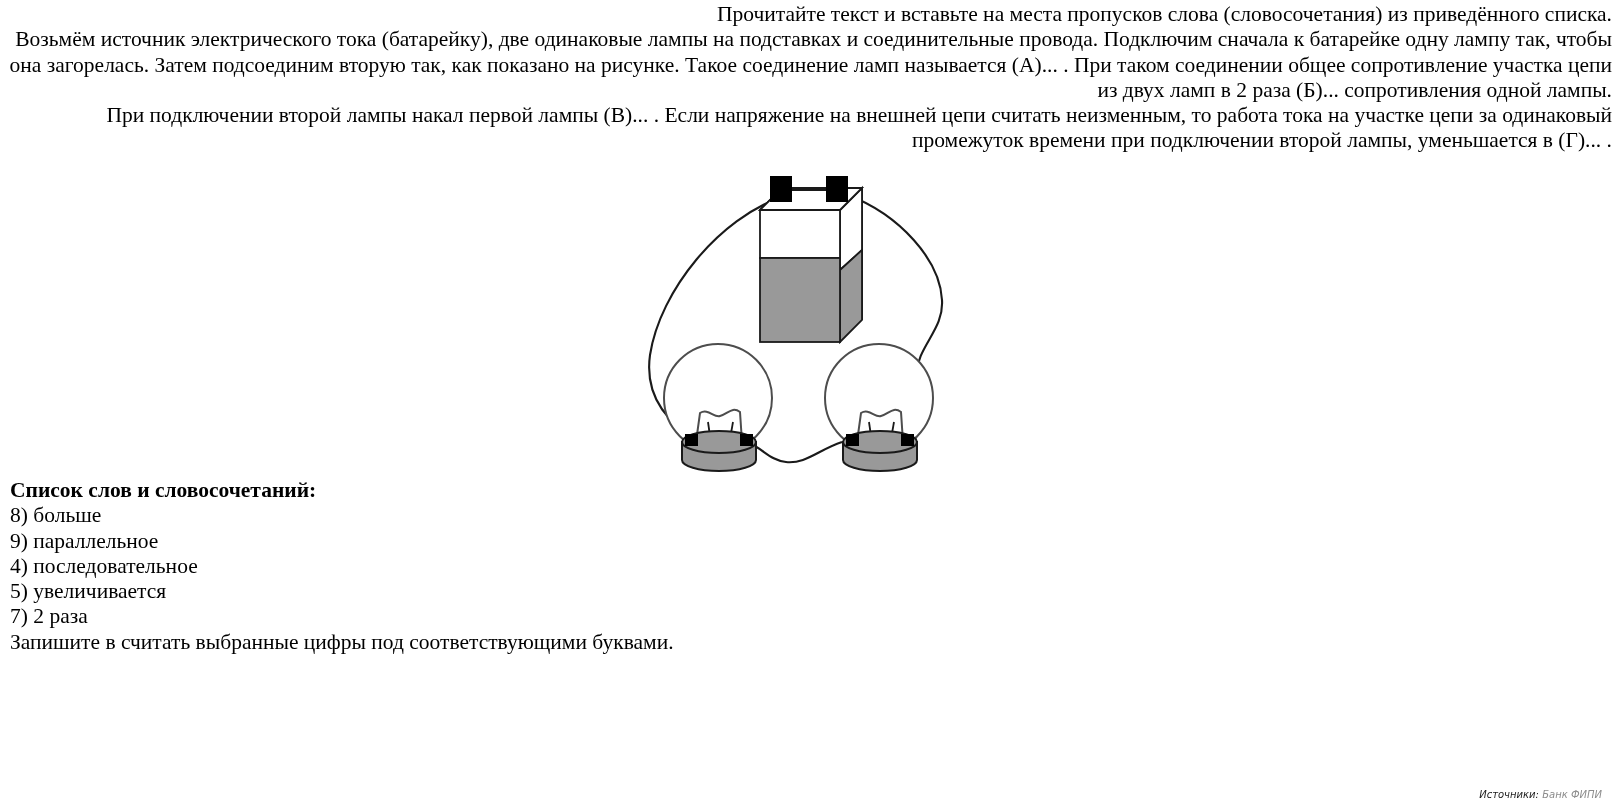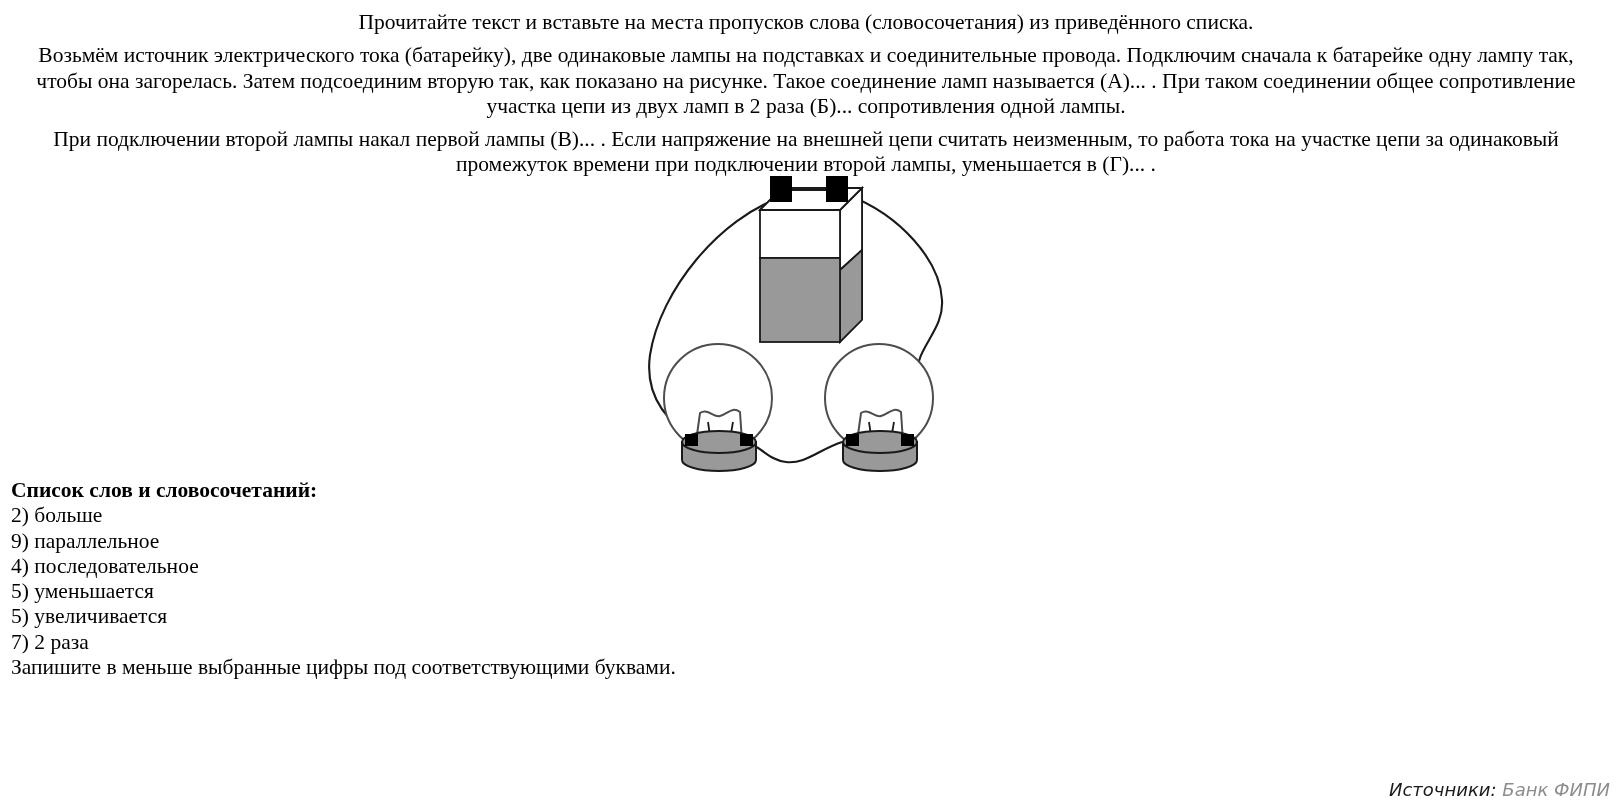--- a/index.html
+++ b/index.html
@@ -19,42 +19,43 @@
   
   #passage {
     position: absolute;
     left: 0px;
     top: 2px;
     width: 1612px;
   }
   .para {
     font-size: 21.5px;
     line-height: 25.3px;
-    text-align: center;
-    margin: 8px;
+    text-align: right;
+    margin: 0;
     white-space: normal;
   }
   .para + .para { margin-top: 0px; }
 
   
   #figure {
     position: absolute;
     left: 600px;
     top: 170px;
     width: 400px;
     height: 310px;
   }
   #figure svg { display: block; }
 
   
   #wordlist {
     position: absolute;
-    left: 11px;
+    left: 0px;
     top: 478px;
     width: 900px;
+    padding-left: 10px;
   }
   #wordlist .list-title {
     font-size: 21.5px;
     line-height: 25.3px;
     font-weight: bold;
     margin: 0;
   }
   #wordlist .list-item {
     font-size: 21.5px;
     line-height: 25.3px;
@@ -62,25 +63,25 @@
   }
   #wordlist .closing {
     font-size: 21.5px;
     line-height: 25.3px;
     margin: 0;
   }
 
   
   #source {
     position: absolute;
-    right: 6px;
+    right: 14px;
     bottom: 4px;
     font-family: "DejaVu Sans", "Liberation Sans", sans-serif;
     font-style: italic;
-    font-size: 18px;
+    font-size: 10px;
     white-space: nowrap;
   }
   #source .src-label { color: #1a1a1a; }
   #source .src-value { color: #8c8c8c; }
 </style>
 </head>
 <body>
 
 <div id="passage">
   <p class="para">Прочитайте текст и вставьте на места пропусков слова (словосочетания) из приведённого списка.</p>
@@ -147,25 +148,24 @@
       <ellipse cx="280" cy="272" rx="37" ry="11" fill="#999999" stroke="#1a1a1a" stroke-width="2"></ellipse>
       <rect x="246" y="264" width="13" height="12" fill="#000000"></rect>
       <rect x="301" y="264" width="13" height="12" fill="#000000"></rect>
     </g>
 
   </svg>
 </div>
 
 <div id="wordlist">
   <p class="list-title">Список слов и словосочетаний:</p>
-  <p class="list-item">2) больше</p>
+  <p class="list-item">8) больше</p>
   <p class="list-item">9) параллельное</p>
   <p class="list-item">4) последовательное</p>
-  <p class="list-item">5) уменьшается</p>
   <p class="list-item">5) увеличивается</p>
   <p class="list-item">7) 2 раза</p>
-  <p class="closing">Запишите в меньше выбранные цифры под соответствующими буквами.</p>
+  <p class="closing">Запишите в считать выбранные цифры под соответствующими буквами.</p>
 </div>
 
 <div id="source">
   <span class="src-label">Источники:</span>
   <span class="src-value">Банк ФИПИ</span>
 </div>
 
 </body></html>

